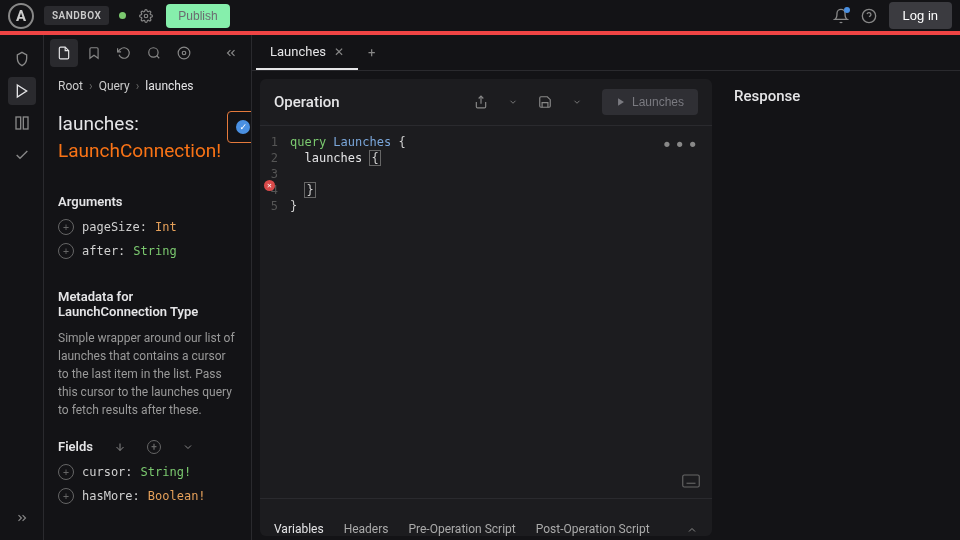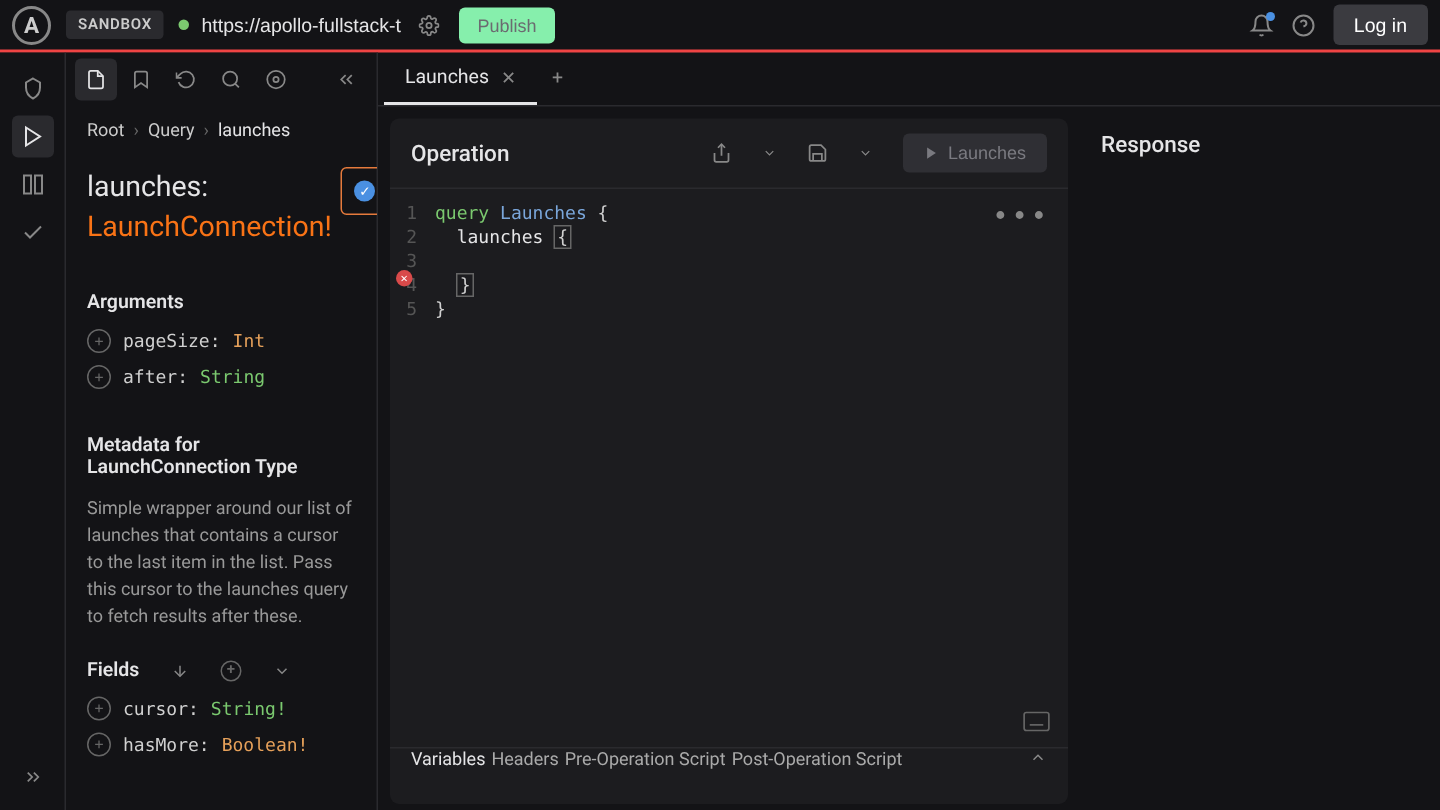--- a/index.html
+++ b/index.html
@@ -1,17 +1,17 @@
 <!DOCTYPE html>
 <html><head>
 <meta charset="utf-8">
 <style>
 * { box-sizing: border-box; margin: 0; padding: 0; }
 body { font-family: -apple-system, BlinkMacSystemFont, "Segoe UI", Roboto, sans-serif; background: #131316; color: #e5e5e7; width: 960px; height: 540px; overflow: hidden; font-size: 13px; display: flex; flex-direction: column; }
-.topbar { height: 35px; background: #131316; display: flex; align-items: center; padding: 0 8px; border-bottom: 2px solid #ef4444; }
+.topbar { height: 35px; background: #131316; display: flex; align-items: center; padding: 0 8px; border-bottom: 4px solid #ef4444; }
 .logo { width: 26px; height: 26px; border-radius: 50%; border: 2px solid #888; display: flex; align-items: center; justify-content: center; font-weight: bold; font-size: 15px; color: #ccc; position: relative; }
 .logo::before { content:"A"; }
 .sandbox-badge { background: #2a2a2e; color: #ccc; font-size: 10px; font-weight: 600; letter-spacing: 0.5px; padding: 4px 8px; border-radius: 3px; margin-left: 10px; }
 .status-dot { width: 7px; height: 7px; border-radius: 50%; background: #7bc96f; margin: 0 8px 0 10px; }
 .url-input { background: transparent; border: none; color: #e5e5e7; font-size: 13px; width: 140px; outline: none; }
 .gear-btn { width: 24px; display:flex; align-items:center; justify-content:center; color:#888; }
 .publish-btn { background: #86efac; color: #6b6b70; font-size: 12px; padding: 5px 12px; border-radius: 4px; margin-left: 8px; border:none; }
 .topbar-right { margin-left: auto; display: flex; align-items: center; gap: 12px; }
 .bell { color:#888; position:relative; }
 .bell-dot { position:absolute; width:6px;height:6px;background:#4a90e2;border-radius:50%;top:-1px;right:-1px; }
@@ -64,36 +64,35 @@
 .code-lines { padding:8px 0 0 0; }
 .code-line { display:flex; align-items:flex-start; height:16px; line-height:16px; }
 .ln { width:30px; text-align:right; color:#555; padding-right:12px; flex-shrink:0; }
 .code { white-space:pre; position:relative; }
 .kw { color:#7bc96f; }
 .nm { color:#7aa6da; }
 .br { color:#d0d0d0; }
 .cursor-mark { border:1px solid #666; padding:0 1px; }
 .more-menu { position:absolute; top:8px; right:12px; color:#888; font-size:18px; letter-spacing:2px; }
 .kbd-icon { position:absolute; bottom:10px; right:12px; color:#666; }
-.bottom-tabs { height:38px; display:flex; align-items:flex-start; padding:0 14px; border-top:1px solid #2a2a2e; gap:4px; font-size:12px; }
+.bottom-tabs { height:38px; display:flex; align-items:flex-end; padding:0 14px; border-top:1px solid #2a2a2e; gap:20px; font-size:12px; }
 .bottom-tab { color:#aaa; }
 .bottom-tab.active { color:#e5e5e7; }
 .bottom-chevron { margin-left:auto; color:#888; }
 .resp-panel { width:244px; padding:16px 18px; }
 .resp-title { font-size:15px; font-weight:500; }
 svg { display:block; }
 </style>
 </head>
 <body>
 
 <div class="topbar">
   <div class="logo"></div>
   <div class="sandbox-badge">SANDBOX</div>
   <div class="status-dot"></div>
-  <input class="url-input" value="https://apollo-fullstack-t" style="">
   <div class="gear-btn">
     <svg width="14" height="14" viewBox="0 0 24 24" fill="none" stroke="currentColor" stroke-width="2">
         <circle cx="12" cy="12" r="3"></circle>
         <path d="M19.4 15a1.65 1.65 0 0 0 .33 1.82l.06.06a2 2 0 1 1-2.83 2.83l-.06-.06a1.65 1.65 0 0 0-1.82-.33 1.65 1.65 0 0 0-1 1.51V21a2 2 0 1 1-4 0v-.09a1.65 1.65 0 0 0-1-1.51 1.65 1.65 0 0 0-1.82.33l-.06.06a2 2 0 1 1-2.83-2.83l.06-.06a1.65 1.65 0 0 0 .33-1.82 1.65 1.65 0 0 0-1.51-1H3a2 2 0 1 1 0-4h.09a1.65 1.65 0 0 0 1.51-1 1.65 1.65 0 0 0-.33-1.82l-.06-.06a2 2 0 1 1 2.83-2.83l.06.06a1.65 1.65 0 0 0 1.82.33h0a1.65 1.65 0 0 0 1-1.51V3a2 2 0 1 1 4 0v.09a1.65 1.65 0 0 0 1 1.51h0a1.65 1.65 0 0 0 1.82-.33l.06-.06a2 2 0 1 1 2.83 2.83l-.06.06a1.65 1.65 0 0 0-.33 1.82v0a1.65 1.65 0 0 0 1.51 1H21a2 2 0 1 1 0 4h-.09a1.65 1.65 0 0 0-1.51 1z"></path>
       </svg>
   </div>
   <button class="publish-btn">Publish</button>
   <div class="topbar-right">
     <div class="bell">
       <svg width="16" height="16" viewBox="0 0 24 24" fill="none" stroke="currentColor" stroke-width="2">

